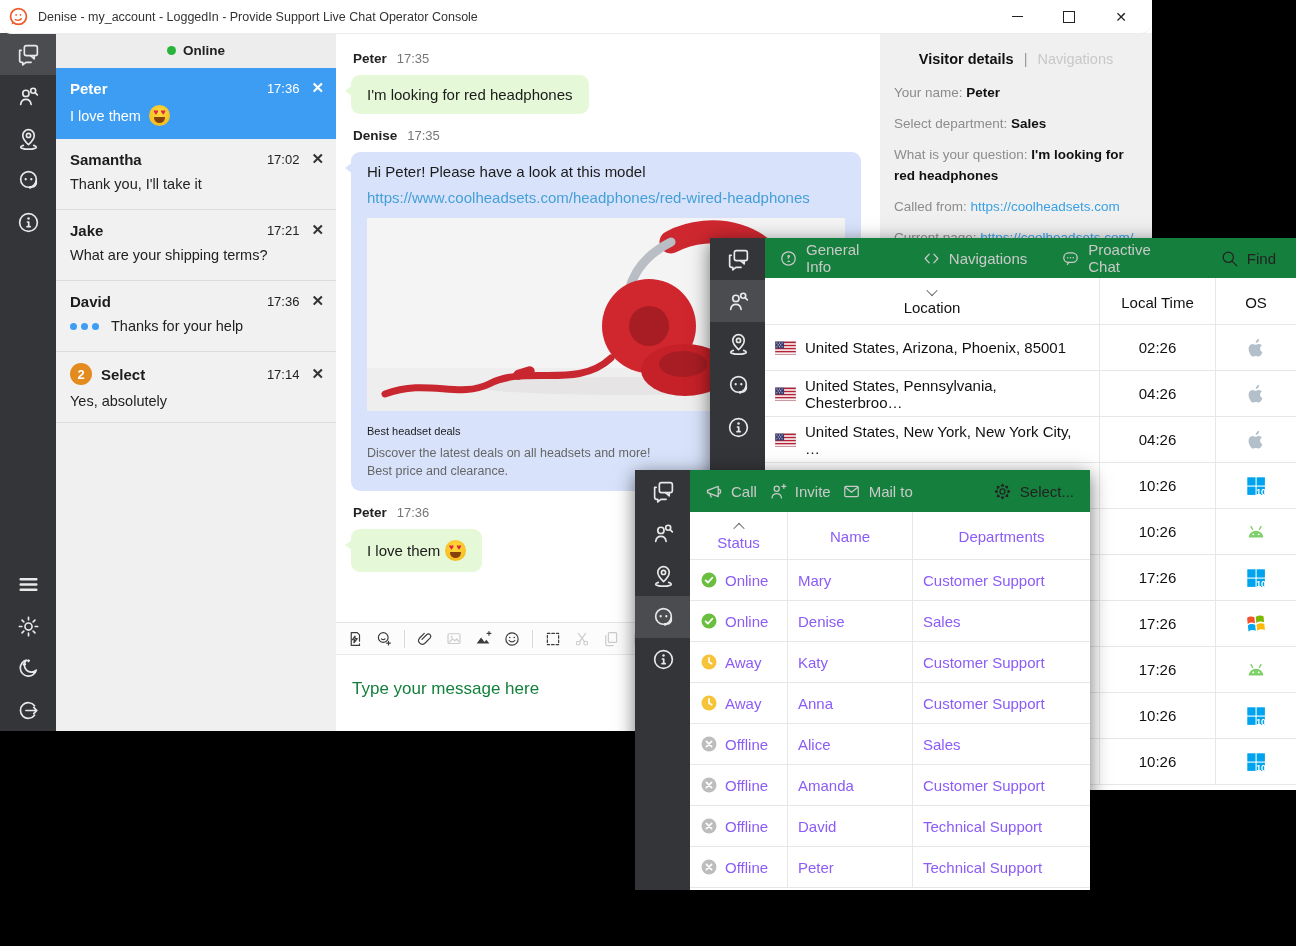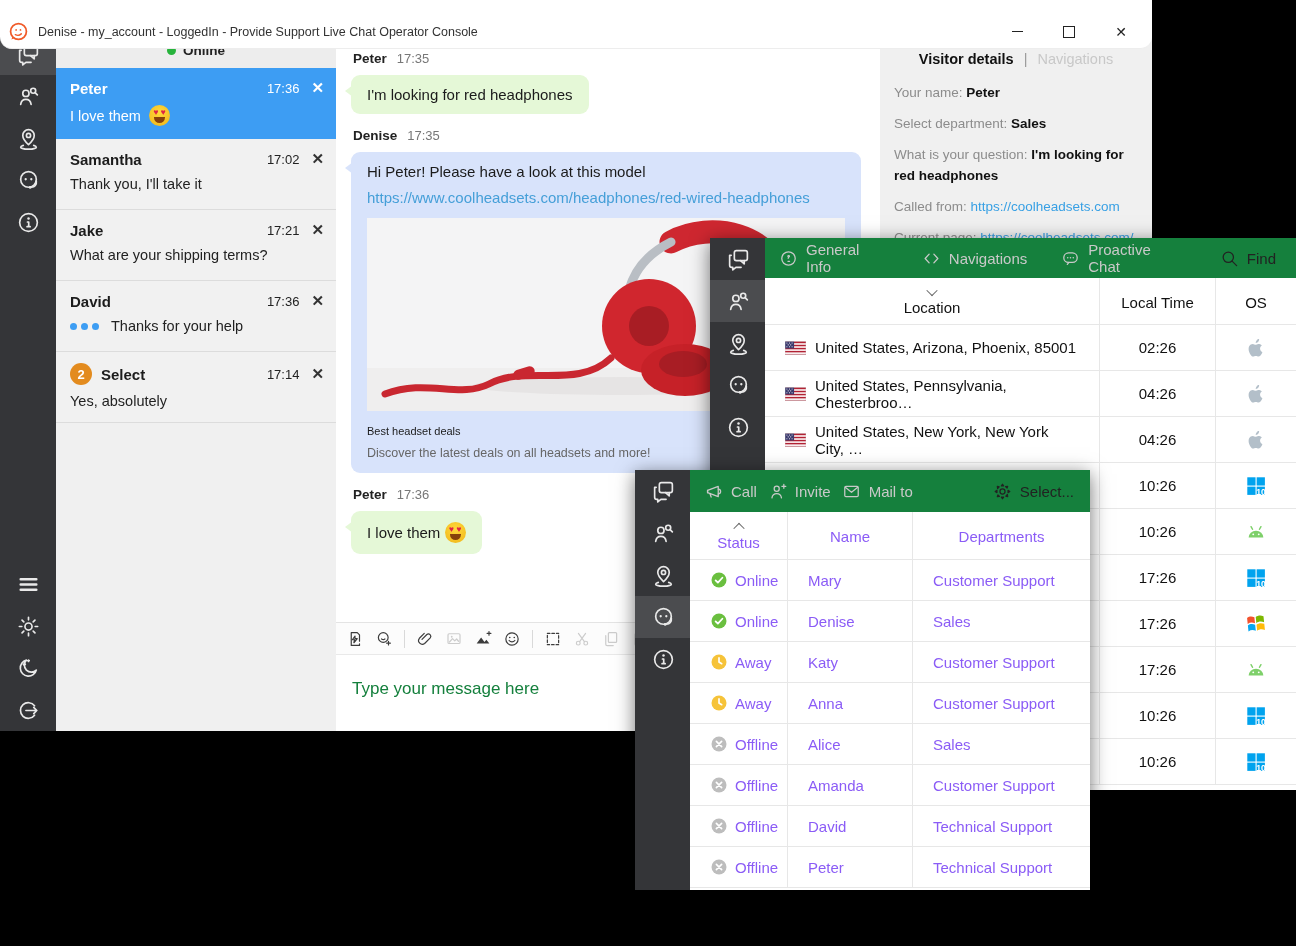--- a/index.html
+++ b/index.html
@@ -2,21 +2,21 @@
 <html><head>
 <meta charset="utf-8">
 <style>
   html,body{margin:0;padding:0;background:#000;font-family:"Liberation Sans",sans-serif;}
   #canvas{position:relative;width:1296px;height:946px;background:#000;overflow:hidden;}
   .window{position:absolute;background:#fff;}
   svg{display:block;}
 
   
   #main{left:0;top:0;width:1152px;height:731px;}
-  #titlebar{position:absolute;left:0;top:15px;right:0;height:33px;background:#fff;display:flex;align-items:center;border-bottom:1px solid #ededed;z-index:5;border-radius:12px;}
+  #titlebar{position:absolute;left:0;top:0;right:0;height:33px;background:#fff;display:flex;align-items:center;border-bottom:1px solid #ededed;z-index:5;border-radius:12px;}
   #app-logo{width:19px;height:19px;margin:0 10px 0 9px;}
   #title-text{font-size:12.5px;color:#333;}
   #win-controls{margin-left:auto;display:flex;align-items:center;gap:22px;padding-right:16px;}
   .wbtn{width:30px;height:33px;display:flex;align-items:center;justify-content:center;color:#222;font-size:13px;cursor:default;}
   .glyph-min{width:11px;height:1.4px;background:#222;}
   .glyph-max{width:10px;height:10px;border:1.4px solid #222;}
   .glyph-close{font-size:14px;line-height:1;}
 
   
   .side{position:absolute;left:0;width:56px;background:#343538;}
@@ -83,21 +83,21 @@
 
   
   .ovl{box-shadow:0 4px 18px rgba(0,0,0,.55);}
   .sub-side{top:0;bottom:0;}
   .topbar{position:absolute;top:0;height:40px;display:flex;align-items:center;background:#15803d;font-size:15px;}
   .tb-item{display:flex;align-items:center;gap:8px;color:#c9c9c9;}
   .tb-item.on{color:#222;}
   .tb-item svg{width:19px;height:19px;}
   .gridtable{position:absolute;background:#fff;}
   .trow{display:flex;align-items:center;box-sizing:border-box;border-bottom:1px solid #e7e7e7;}
-  .tcell{box-sizing:border-box;display:flex;align-items:center;padding:0 20px;height:100%;border-right:1px solid #e7e7e7;}
+  .tcell{box-sizing:border-box;display:flex;align-items:center;padding:0 10px;height:100%;border-right:1px solid #e7e7e7;}
   .tcell:last-child{border-right:none;}
   .tcell.center{justify-content:center;}
   .thead{border-bottom:1px solid #e7e7e7;font-size:15px;color:#222;}
   .thead .tcell{flex-direction:column;justify-content:center;gap:3px;padding-top:2px;}
   .chev{width:7px;height:7px;border-left:1.7px solid #666;border-top:1.7px solid #666;}
   .chev.up{transform:rotate(45deg) translate(1px,1px);}
   .chev.down{transform:rotate(225deg) translate(1px,1px);}
 
   
   #visitors{left:710px;top:238px;width:586px;height:552px;}
@@ -321,21 +321,21 @@
       <ellipse cx="255" cy="168" rx="150" ry="9" fill="#e6e4e4"></ellipse>
       <path d="M300 150 C 382 160 420 106 414 64 C 407 16 344 2 304 24" stroke="#ce2730" stroke-width="23" fill="none" stroke-linecap="round"></path>
       <path d="M304 24 C 284 34 268 50 262 72" stroke="#b9bec4" stroke-width="9" fill="none" stroke-linecap="round"></path>
       <circle cx="282" cy="108" r="47" fill="#d0262e"></circle>
                 <circle cx="282" cy="108" r="20" fill="#a81d24"></circle>
       <ellipse cx="318" cy="152" rx="44" ry="26" fill="#c62128"></ellipse>
                 <ellipse cx="316" cy="146" rx="24" ry="13" fill="#a81d24"></ellipse>
       <path d="M244 140 C 210 172 160 146 122 166 C 92 181 60 160 18 176" stroke="#c92730" stroke-width="7" fill="none" stroke-linecap="round"></path>
       <rect x="146" y="150" width="22" height="10" rx="5" transform="rotate(-18 157 155)" fill="#c92730"></rect>
     </svg>
-            </div><div class="card-title">Best headset deals</div><div class="card-line">Discover the latest deals on all headsets and more!</div></div>
+            </div><div class="card-title">Best headset deals</div><div class="card-line">Discover the latest deals on all headsets and more!</div><div class="card-line">Best price and clearance.</div></div>
           <div class="msg-meta">
             <span class="mm-name">Peter</span>
             <span class="mm-time">17:36</span>
           </div>
           <div class="bubble visitor"><span class="tail"></span><span>I love them  </span><span class="emoji"></span></div>
         </div>
     </div>
 
     <div id="composer">
       <div id="composer-tools">

